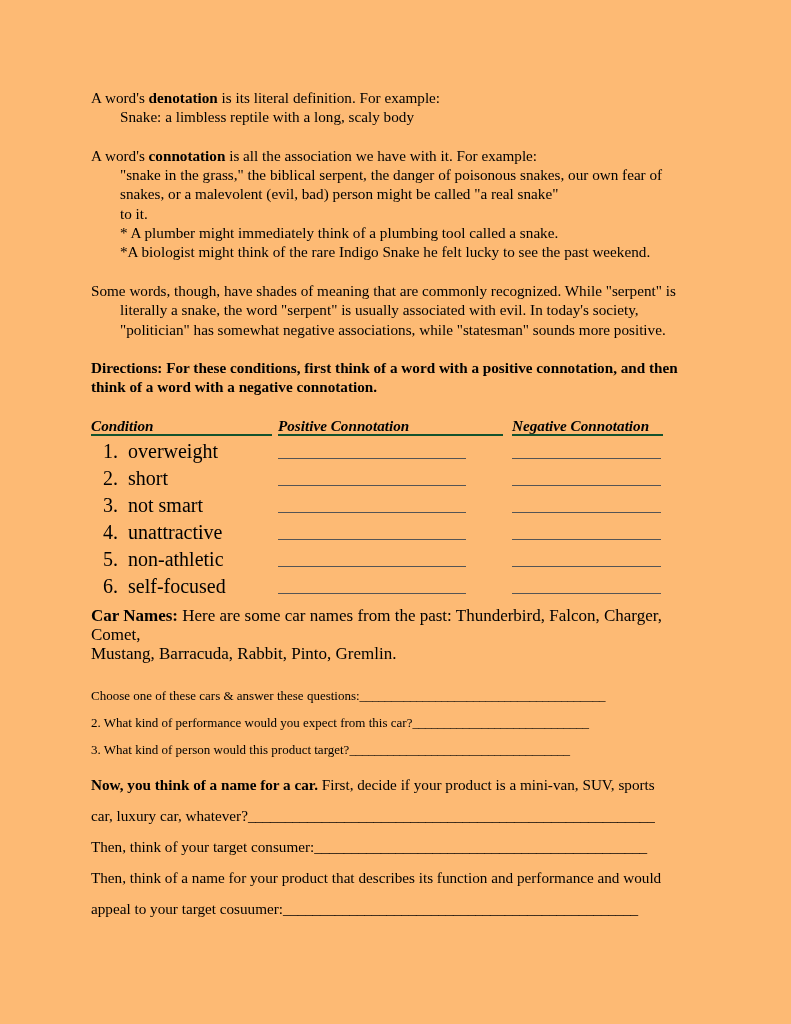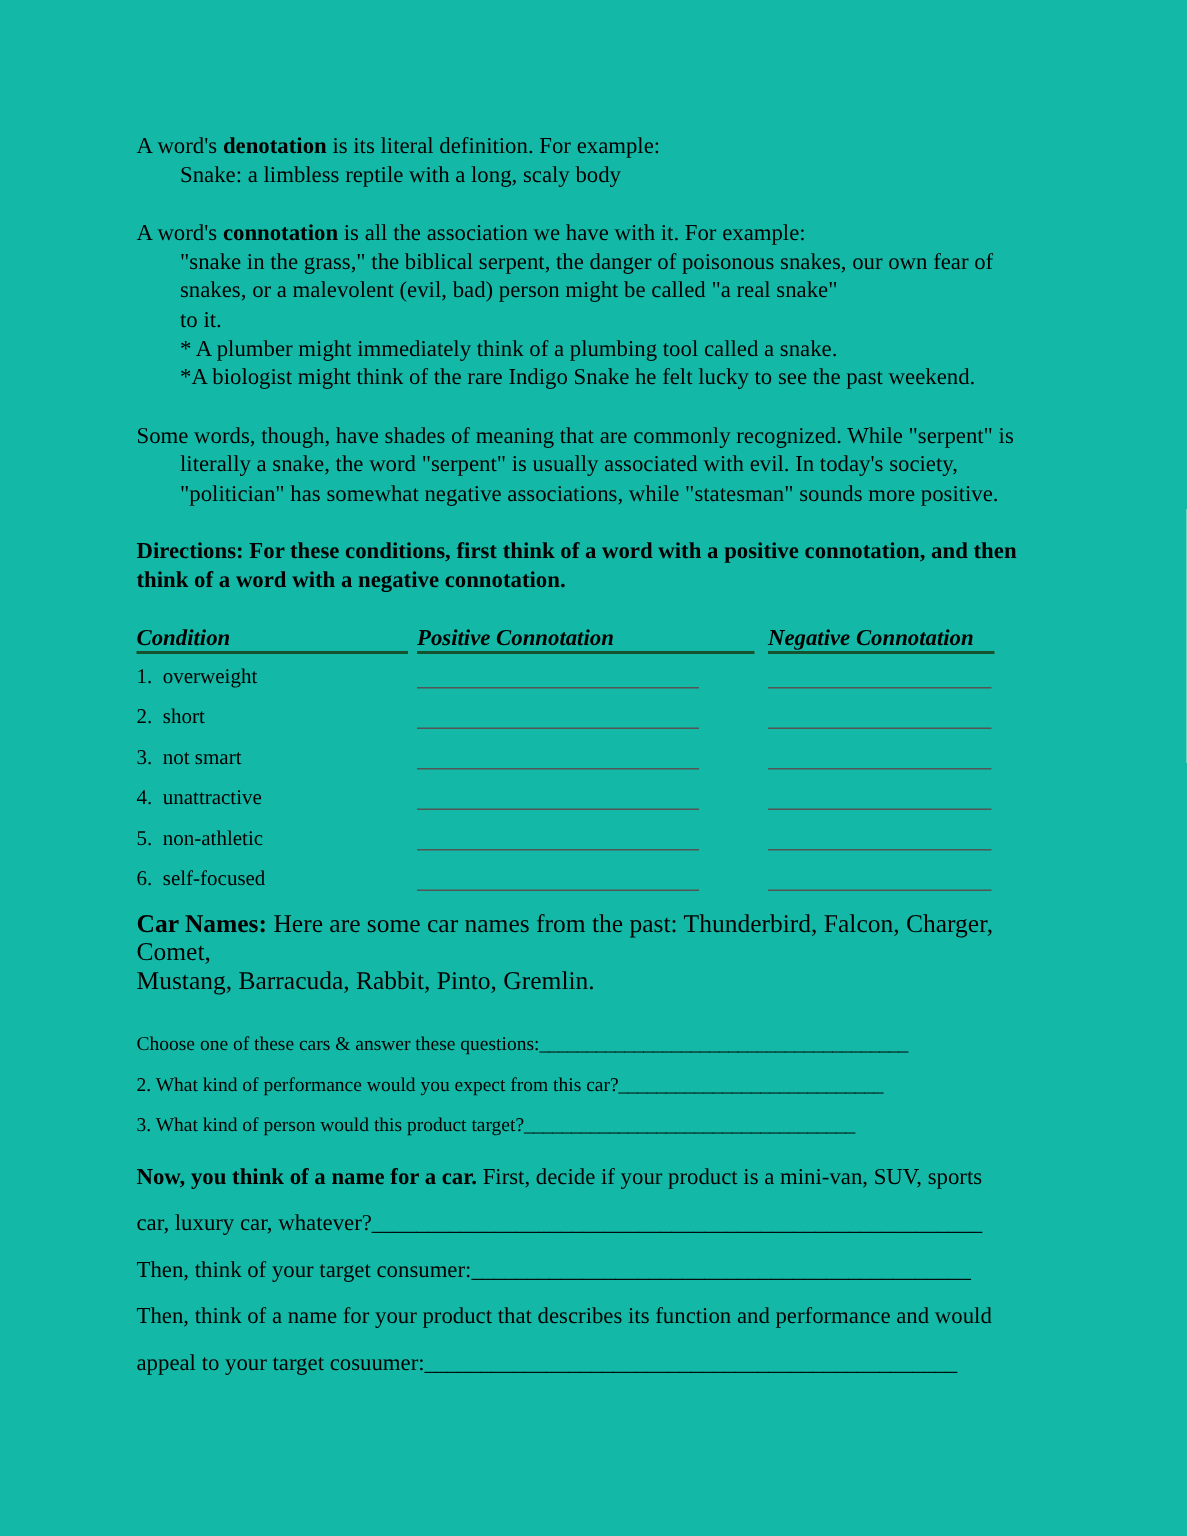--- a/index.html
+++ b/index.html
@@ -11,21 +11,21 @@
     width: 791px;
     height: 1024px;
     font-family: "Liberation Serif", "DejaVu Serif", serif;
     color: #000000;
     overflow: hidden;
   }
   .page {
     position: relative;
     width: 791px;
     height: 1024px;
-    background: #14b8a6;
+    background: #fdba74;
   }
   .content {
     position: absolute;
     left: 91px;
     top: 88px;
     width: 612px;
   }
 
   
   .para {
@@ -72,23 +72,23 @@
   .th-cond  { left: 0px;   width: 181px; }
   .th-pos   { left: 187px; width: 225px; }
   .th-neg   { left: 421px; width: 151px; }
 
   .trow {
     position: relative;
     height: 27px;
   }
   .tcell-label {
     position: absolute;
-    left: 0px;
+    left: 12px;
     top: 2px;
-    font-size: 14px;
+    font-size: 20px;
     line-height: 19px;
     white-space: nowrap;
   }
   .num { display: inline-block; }
   .blank-line {
     position: absolute;
     border-bottom: 1px solid #555;
     height: 0;
   }
   .blank-1 { left: 187px; width: 188px; top: 18px; }

